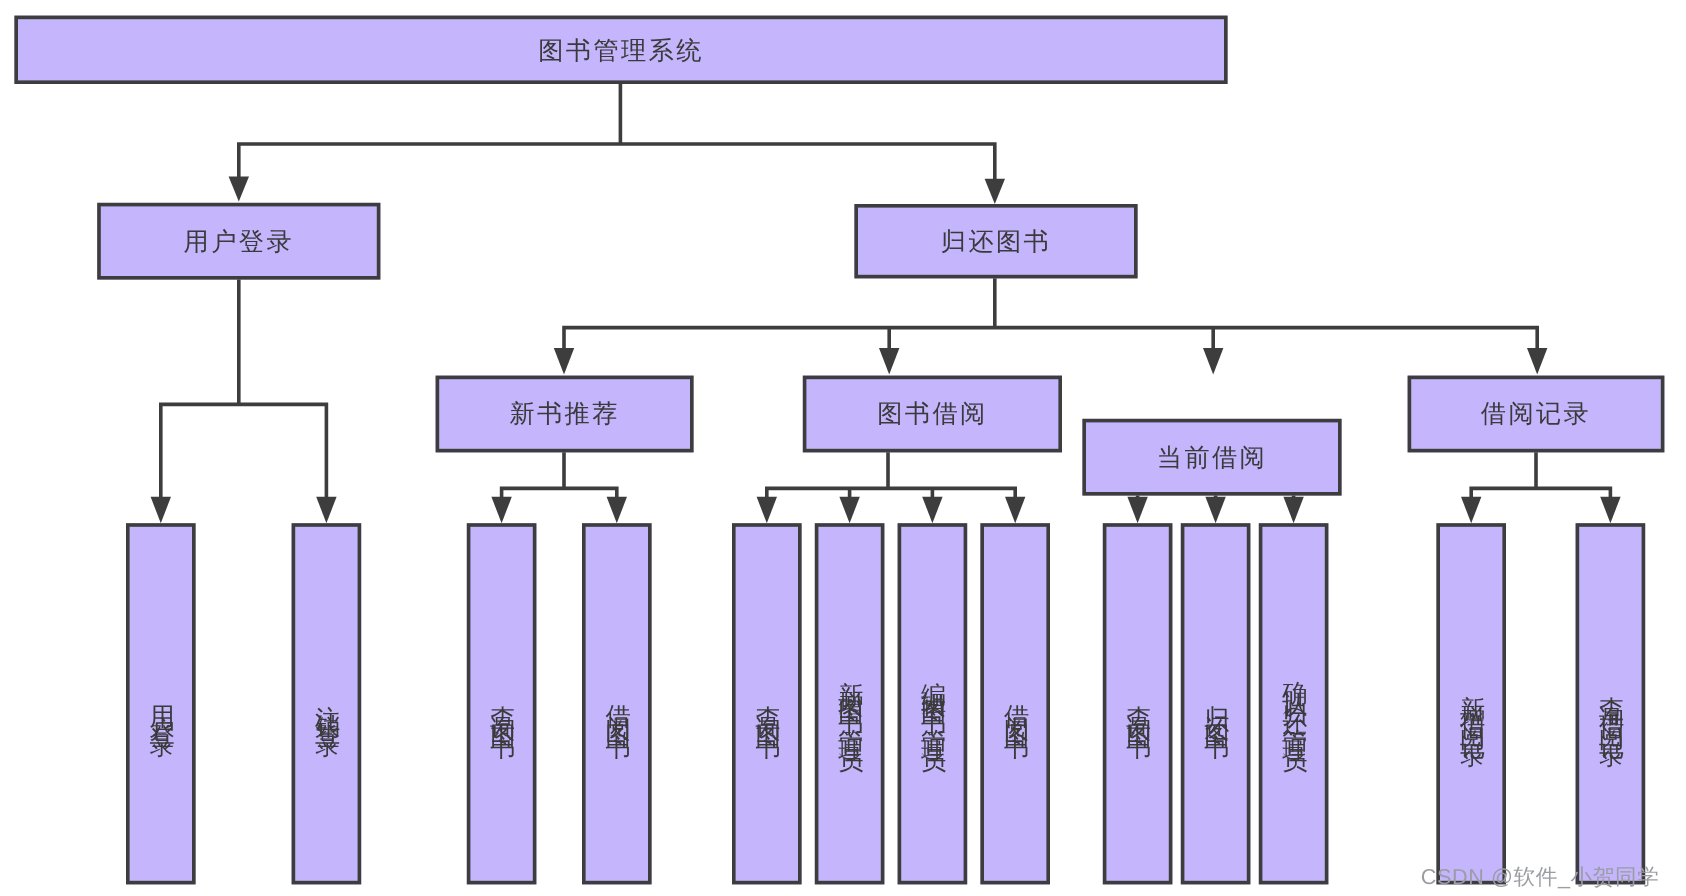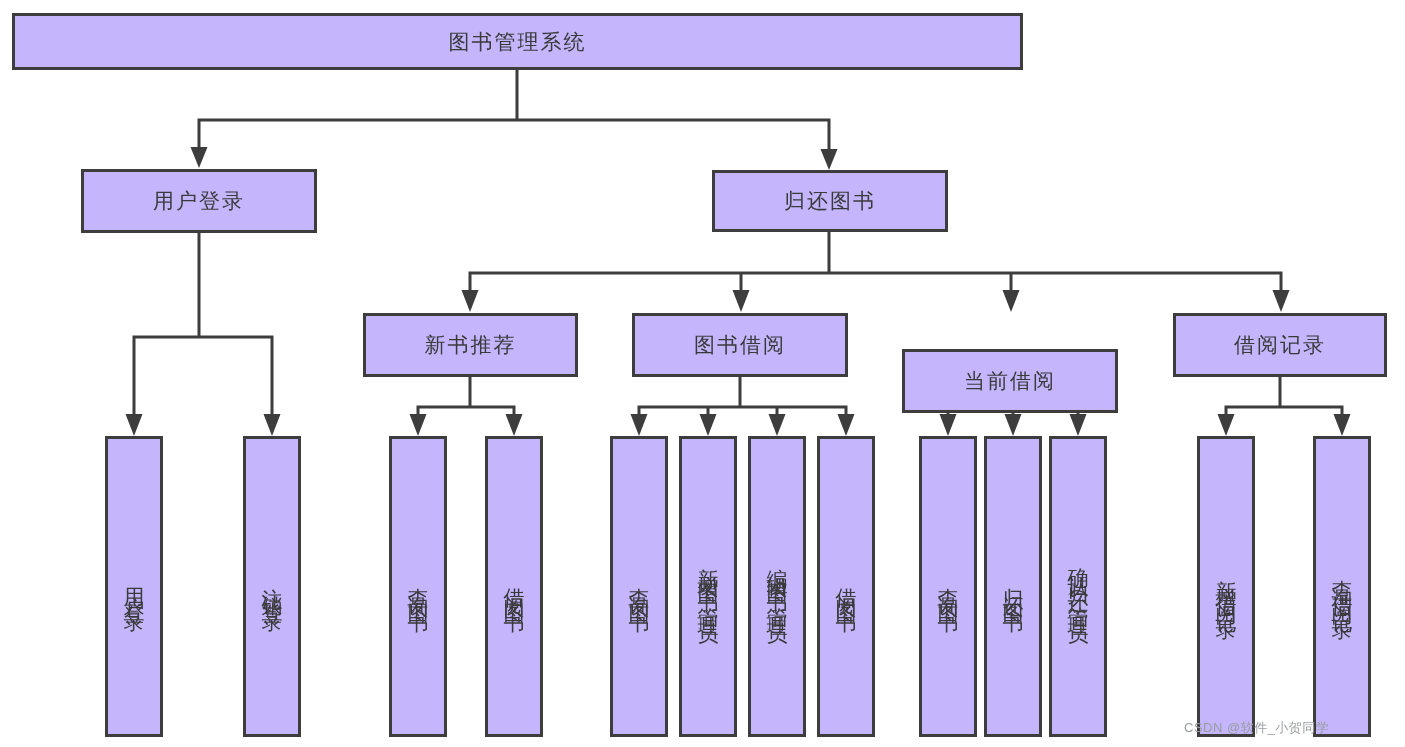--- a/index.html
+++ b/index.html
@@ -32,21 +32,21 @@
     letter-spacing: 8px;
     line-height: 1.15;
     white-space: normal;
     font-size: 21px;
     padding: 6px 0;
   }
   .watermark {
     position: absolute;
     left: 1184px;
     top: 719px;
-    font-size: 13px;
+    font-size: 18px;
     color: #9a9da2;
     letter-spacing: 0.5px;
     z-index: 2;
     white-space: nowrap;
   }
 </style>
 </head>
 <body>
 
 <div id="stage">
@@ -83,21 +83,21 @@
       <polygon points="1333.5,414 1350.5,414 1342,436"></polygon>
     </g>
   </svg>
 
   <div class="node" style="left:12px; top:13px; width:1011px; height:57px;">图书管理系统</div>
 
   <div class="node" style="left:81px; top:169px; width:236px; height:64px;">用户登录</div>
   <div class="node" style="left:712px; top:170px; width:236px; height:62px;">归还图书</div>
 
   <div class="node" style="left:363px; top:313px; width:215px; height:64px;text-align:center;">新书推荐</div>
-  <div class="node" style="left:632px; top:313px; width:216px; height:64px;">图书借阅</div>
+  <div class="node" style="left:669px; top:313px; width:216px; height:64px;">图书借阅</div>
   <div class="node" style="left:902px; top:313px; width:216px; height:64px;margin-top:36px;">当前借阅</div>
   <div class="node" style="left:1173px; top:313px; width:214px; height:64px;">借阅记录</div>
 
   <div class="node vnode" style="left:105px; top:436px; width:58px; height:301px;">用户登录</div>
   <div class="node vnode" style="left:243px; top:436px; width:58px; height:301px;">注销登录</div>
 
   <div class="node vnode" style="left:389px; top:436px; width:58px; height:301px;">查询图书</div>
   <div class="node vnode" style="left:485px; top:436px; width:58px; height:301px;">借阅图书</div>
 
   <div class="node vnode" style="left:610px; top:436px; width:58px; height:301px;">查询图书</div>

